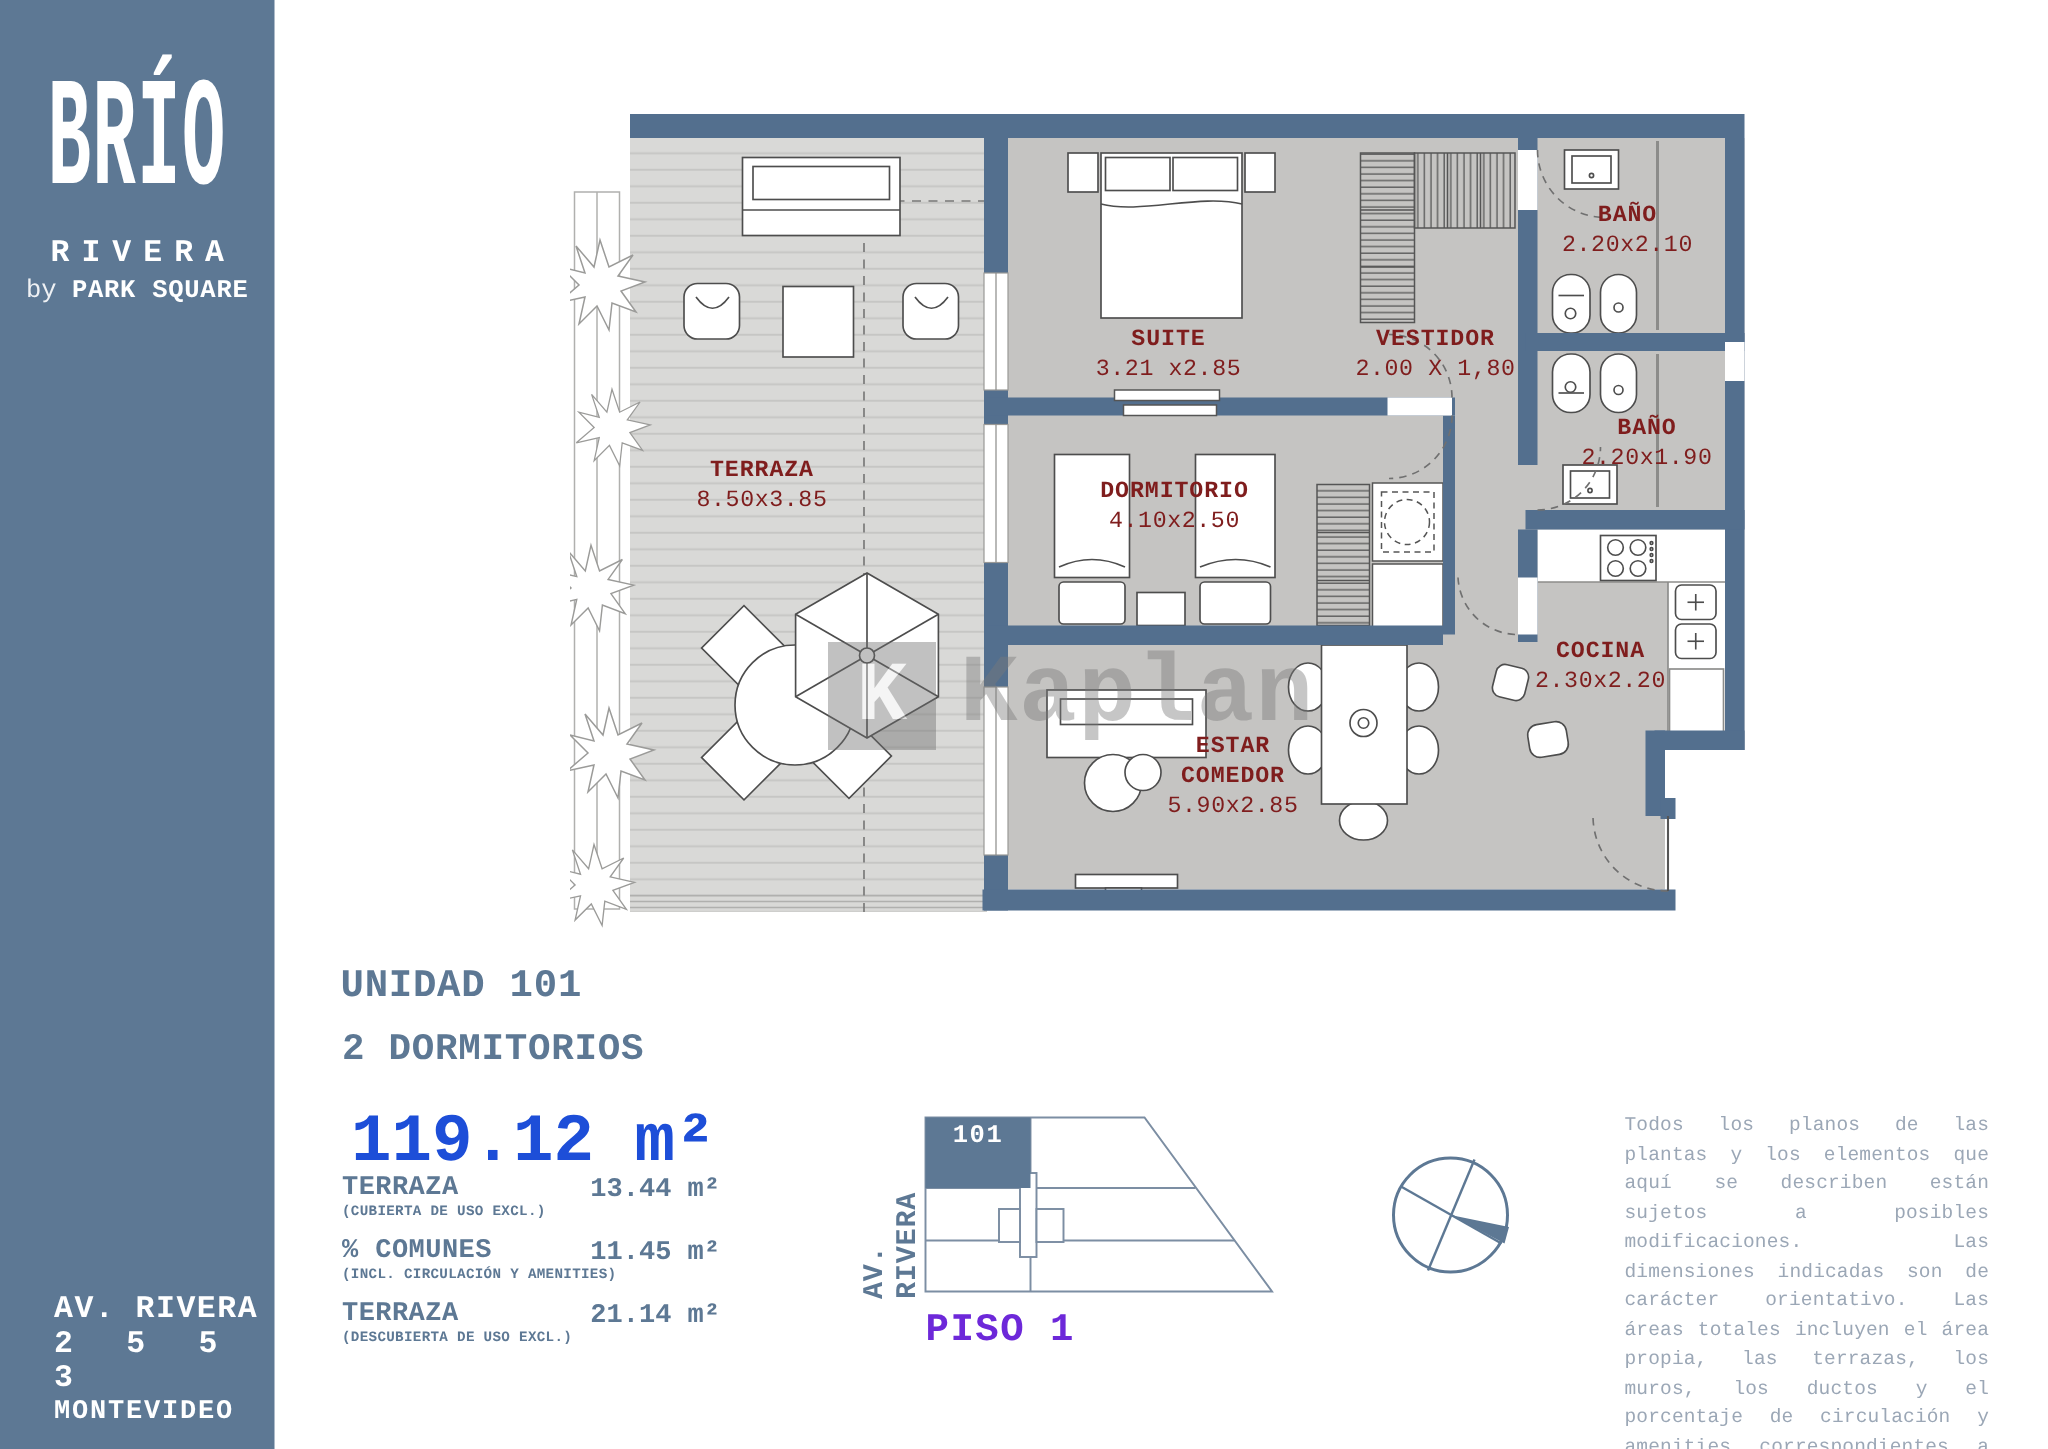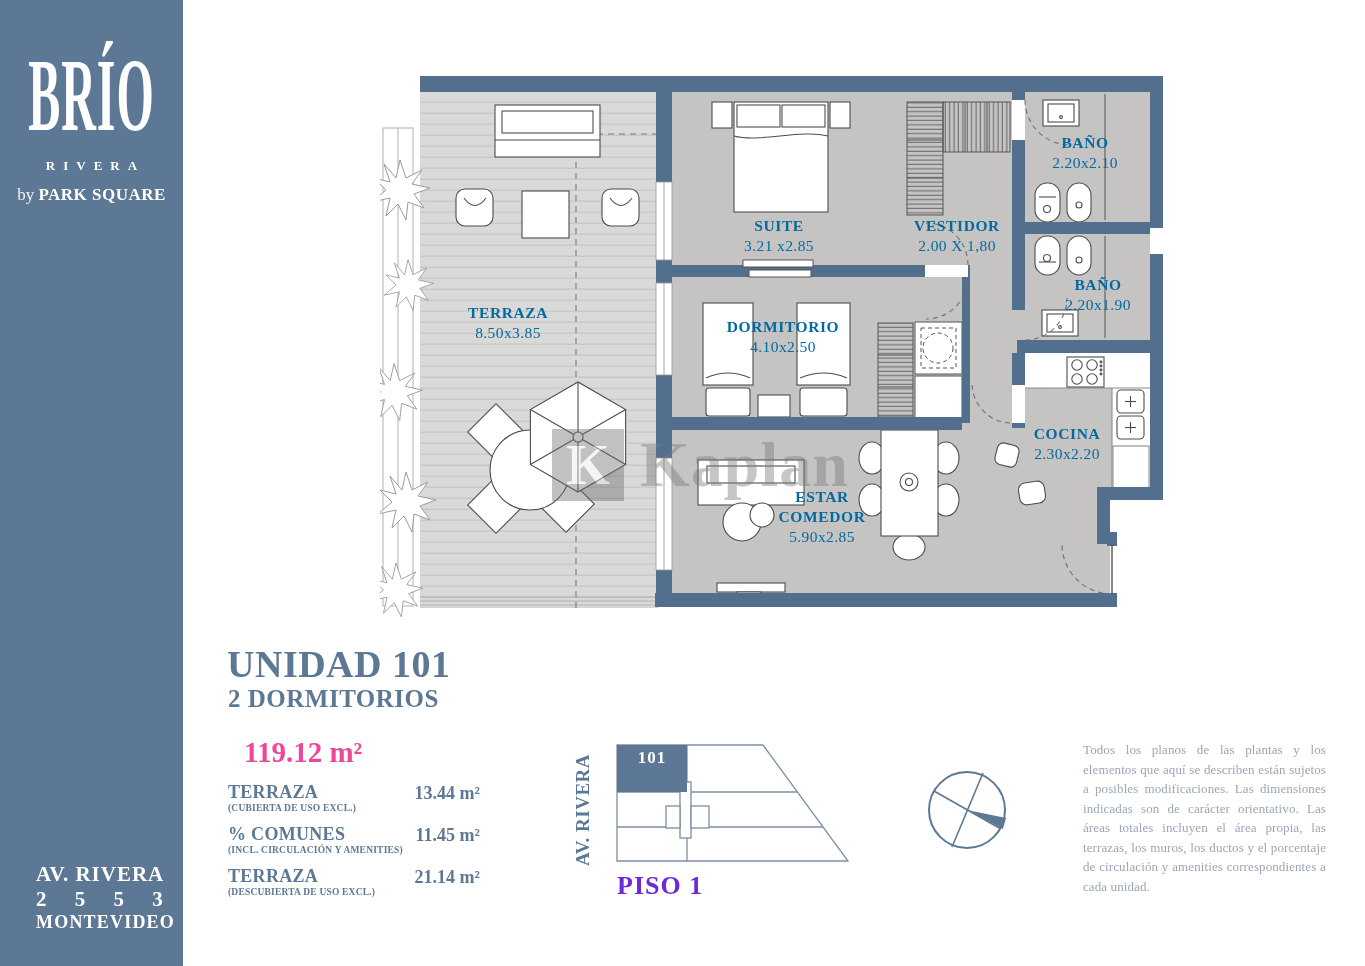--- a/index.html
+++ b/index.html
@@ -1,47 +1,47 @@
 <!DOCTYPE html>
 <html><head>
 <meta charset="utf-8">
 <style>
   html,body{margin:0;padding:0;background:#fff;}
   .canvas{position:relative;width:1365px;height:966px;background:#fff;overflow:hidden;
-          font-family:Liberation Serif, serif;}
+          font-family:Liberation Mono, monospace;}
   
   .sidebar{position:absolute;left:0;top:0;width:183px;height:966px;background:#5d7894;}
   .logo{position:absolute;left:0;top:40px;width:183px;text-align:center;color:#fff;}
   .logo-brand{font-size:48px;font-weight:bold;letter-spacing:1px;line-height:52px;
               transform:scaleY(2.15);transform-origin:top center;}
-  .logo-line2{position:absolute;left:0;top:118px;width:183px;font-size:13px;font-weight:bold;
+  .logo-line2{position:absolute;left:0;top:118px;width:183px;font-size:21px;font-weight:bold;
               letter-spacing:8px;text-indent:8px;}
   .logo-byline{position:absolute;left:0;top:145px;width:183px;font-size:17px;}
   .logo-by{font-weight:400;opacity:.9;}
   .logo-bybrand{font-weight:bold;letter-spacing:.5px;}
   .address{position:absolute;left:36px;top:862px;color:#fff;}
   .addr1{font-size:21px;font-weight:bold;letter-spacing:1px;}
   .addr2{font-size:21px;font-weight:bold;letter-spacing:1px;word-spacing:21px;}
   .addr3{font-size:18px;font-weight:bold;letter-spacing:1.2px;}
   
   .plan-svg{position:absolute;left:380px;top:70px;width:790px;height:550px;}
   .plan-labels{position:absolute;left:0;top:0;width:1365px;height:966px;pointer-events:none;}
-  .rlabel{position:absolute;transform:translateX(-50%);text-align:center;color:#0369a1;
+  .rlabel{position:absolute;transform:translateX(-50%);text-align:center;color:#7f1d1d;
           font-size:15.5px;font-weight:600;letter-spacing:.6px;line-height:20px;white-space:nowrap;}
   .rlabel .dim{font-weight:500;letter-spacing:.4px;}
   .watermark{position:absolute;left:552px;top:428px;display:flex;align-items:center;opacity:.42;}
   .wm-k{width:72px;height:72px;background:#6e6e6e;color:#e8e8e8;font-size:56px;font-weight:bold;
         display:flex;align-items:center;justify-content:center;}
   .wm-text{margin-left:16px;font-size:64px;font-weight:bold;color:#7a7a7a;letter-spacing:1px;}
   
-  .unit-title{position:absolute;left:227px;top:642px;font-size:38px;font-weight:bold;
+  .unit-title{position:absolute;left:227px;top:642px;font-size:26px;font-weight:bold;
               color:#5d7894;letter-spacing:.5px;}
   .unit-sub{position:absolute;left:228px;top:685px;font-size:25px;font-weight:bold;
             color:#5d7894;letter-spacing:.5px;}
-  .unit-total{position:absolute;left:244px;top:736px;font-size:29px;font-weight:600;color:#ec4899;}
+  .unit-total{position:absolute;left:234px;top:736px;font-size:45px;font-weight:600;color:#1d4ed8;}
   .areas{position:absolute;left:228px;top:783px;width:252px;color:#5d7894;}
   .arow{margin-bottom:11px;position:relative;}
   .alabel{font-size:18px;font-weight:600;letter-spacing:.3px;line-height:19px;}
   .asub{font-size:9.5px;font-weight:600;letter-spacing:.2px;line-height:12px;}
   .aval{position:absolute;right:0;top:0;font-size:18px;font-weight:600;}
   
   .sitemap-svg{position:absolute;left:575px;top:740px;width:300px;height:165px;}
   .street-label{position:absolute;left:572px;top:748px;width:118px;height:24px;
                 transform:rotate(-90deg) translate(-100%,0);transform-origin:0 0;
                 font-size:19px;font-weight:bold;color:#5d7894;letter-spacing:.5px;}

